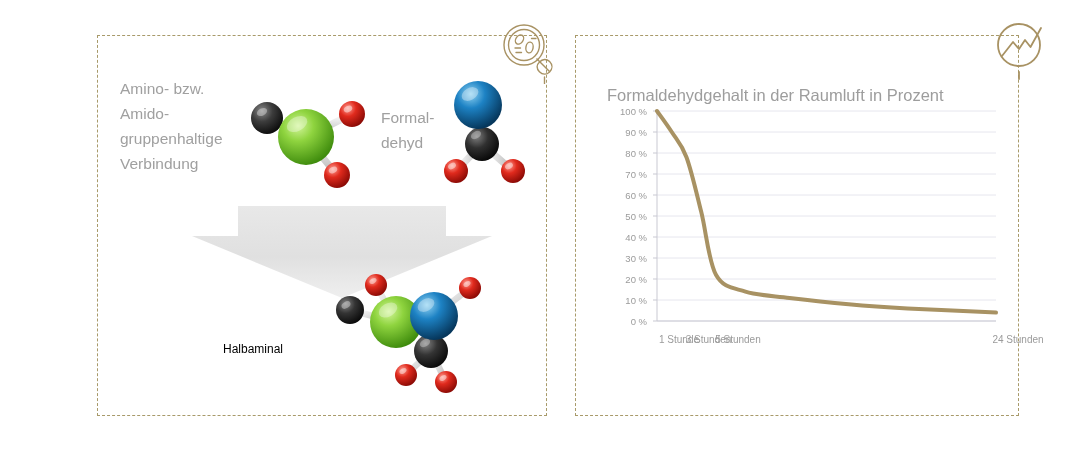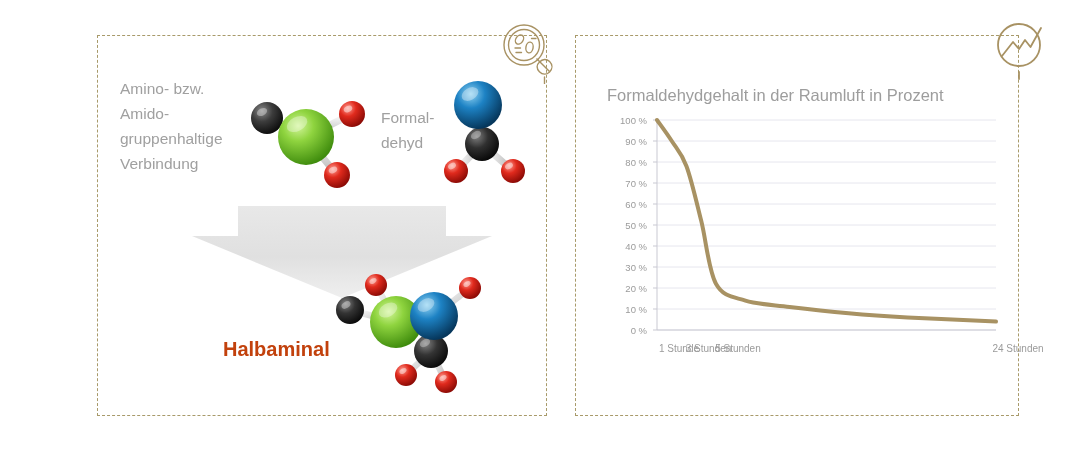--- a/index.html
+++ b/index.html
@@ -46,23 +46,22 @@
     white-space: pre-line;
   }
   #label-amino {
     left: 120px; top: 76px; width: 180px;
   }
   #label-formaldehyd {
     left: 381px; top: 105px; width: 95px;
   }
   #label-halbaminal {
     left: 223px; top: 337px; width: 160px;
-    font-size: 20px;
-    color: #c2410c;
-    font-weight: bold;
+    font-size: 12px;
+    color: #000000;
   }
 
   
   #arrow-reaction {
     position: absolute;
     left: 192px;
     top: 206px;
     width: 300px;
     height: 92px;
   }
@@ -82,21 +81,21 @@
     top: 74px;
     color: #9d9d9d;
     font-size: 16.5px;
     font-family: "Liberation Sans", sans-serif;
     white-space: nowrap;
     margin-top: 12px;
   }
   #chart-area {
     position: absolute;
     left: 600px;
-    top: 112px;
+    top: 103px;
     width: 404px;
     height: 262px;
   }
   #chart-svg { display: block; width: 404px; height: 262px; overflow: visible; }
   .ytick {
     font-size: 9.5px;
     fill: #9b9b9b;
     font-family: "Liberation Sans", sans-serif;
     text-anchor: end;
   }

